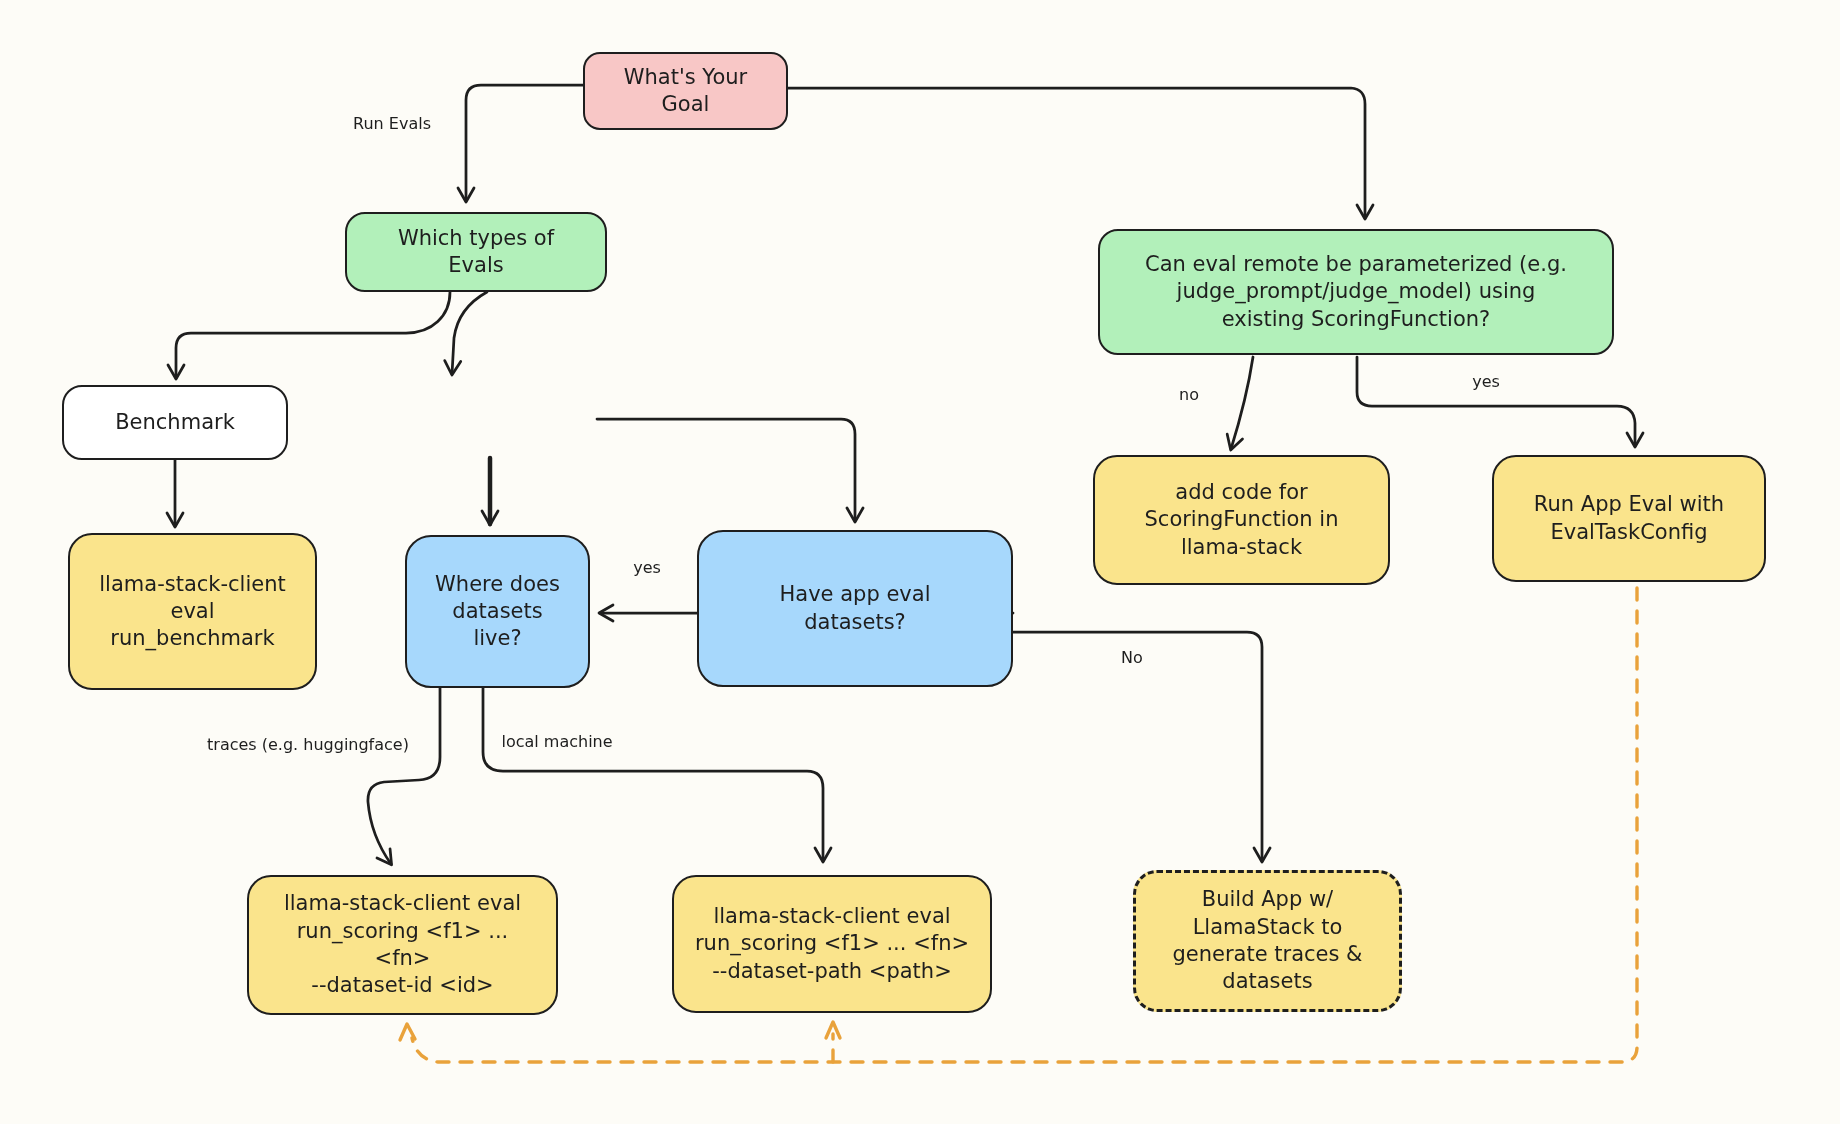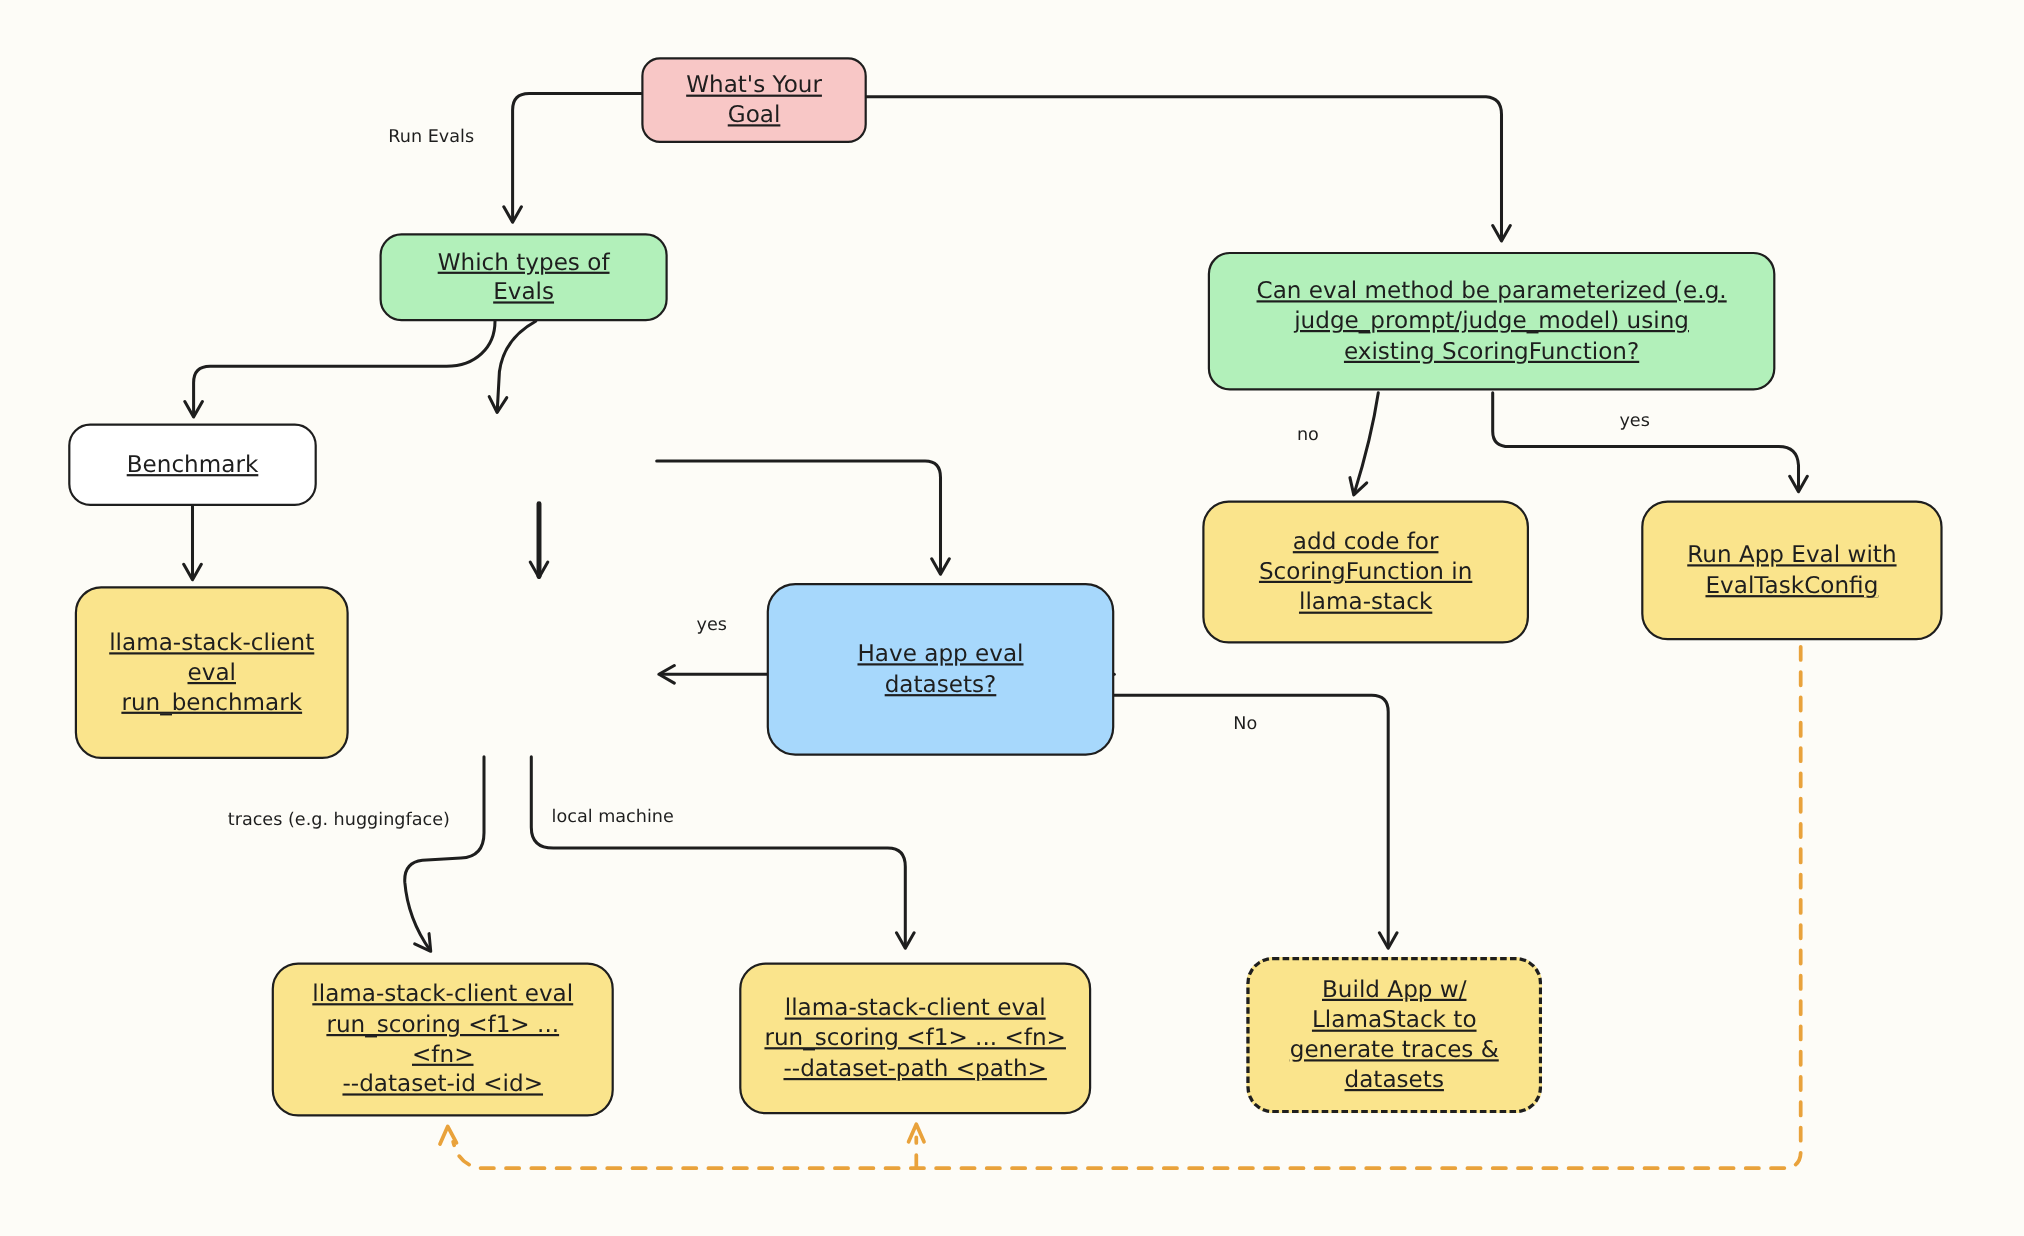--- a/index.html
+++ b/index.html
@@ -10,21 +10,21 @@
   .canvas{
     position:relative;width:1840px;height:1124px;background:var(--bg);
     font-family:"DejaVu Sans","Liberation Sans",sans-serif;color:var(--ink);
     overflow:hidden;
   }
   svg.wires{position:absolute;left:0;top:0;width:1840px;height:1124px;}
   .node{
     position:absolute;display:flex;align-items:center;justify-content:center;
     text-align:center;white-space:pre-line;border:2.5px solid var(--ink);
     border-radius:20px;font-size:21px;line-height:1.3;box-sizing:border-box;
-    padding:6px 20px;background:var(--white);text-decoration:underline;
+    padding:6px 20px;background:var(--white);
   }
   .node.pink{background:var(--pink);border-radius:17px;}
   .node.green{background:var(--green);}
   .node.blue{background:var(--blue);border-radius:26px;}
   .node.yellow{background:var(--yellow);border-radius:24px;}
   .node.dashed{border-style:dashed;border-width:3px;}
   .lbl{
     position:absolute;font-size:16px;line-height:1.25;text-align:center;
     white-space:pre-line;color:var(--ink);
   }
@@ -62,30 +62,32 @@
       <path d="M 826 1038 L 833 1022 L 840 1038"></path>
     </g>
   </svg>
 
   <div class="node pink" style="left:583px;top:52px;width:205px;height:78px;">What's Your
 Goal</div>
 
   <div class="node green" style="left:345px;top:212px;width:262px;height:80px;">Which types of
 Evals</div>
 
-  <div class="node green" style="left:1098px;top:229px;width:516px;height:126px;">Can eval method be parameterized (e.g.
+  <div class="node green" style="left:1098px;top:229px;width:516px;height:126px;">Can eval remote be parameterized (e.g.
 judge_prompt/judge_model) using
 existing ScoringFunction?</div>
 
   <div class="node" style="left:62px;top:385px;width:226px;height:75px;">Benchmark</div>
 
 
   <div class="node yellow" style="left:68px;top:533px;width:249px;height:157px;">llama-stack-client
 eval run_benchmark</div>
 
+  <div class="node blue" style="left:405px;top:535px;width:185px;height:153px;">Where does
+datasets live?</div>
 
   <div class="node blue" style="left:697px;top:530px;width:316px;height:157px;">Have app eval
 datasets?</div>
 
   <div class="node yellow" style="left:1093px;top:455px;width:297px;height:130px;">add code for
 ScoringFunction in
 llama-stack</div>
 
   <div class="node yellow" style="left:1492px;top:455px;width:274px;height:127px;">Run App Eval with
 EvalTaskConfig</div>

